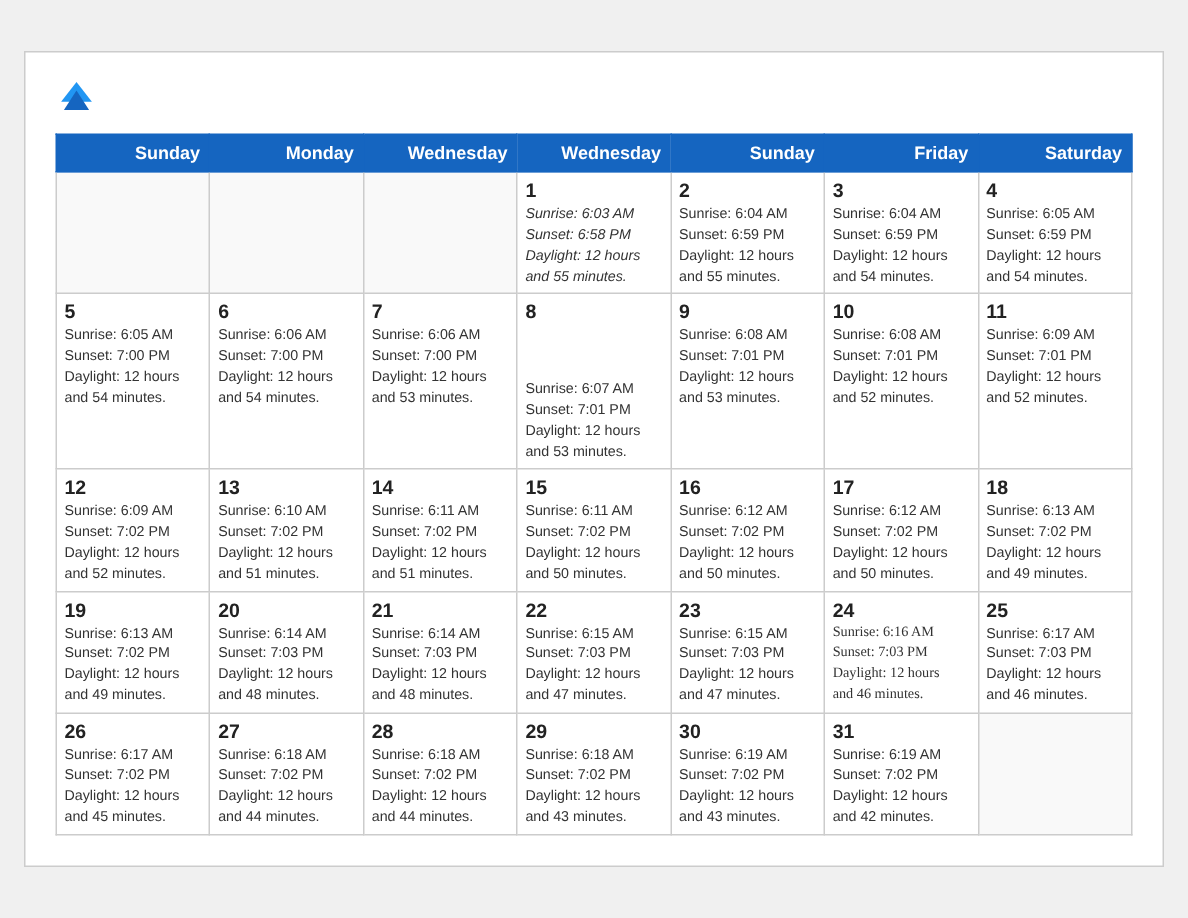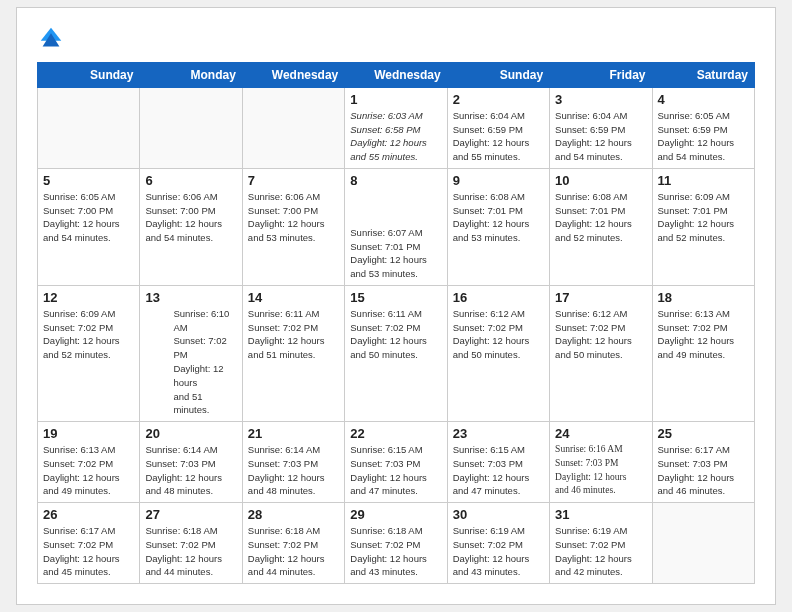--- a/index.html
+++ b/index.html
@@ -211,21 +211,21 @@
         <tr>
           <td>
             <div class="day-number">12</div>
             <div class="day-info" style="white-space: pre-line;">Sunrise: 6:09 AM
 Sunset: 7:02 PM
 Daylight: 12 hours
 and 52 minutes.</div>
           </td>
           <td>
             <div class="day-number">13</div>
-            <div class="day-info" style="white-space: pre-line; margin-left: 28px;">Sunrise: 6:10 AM
+            <div class="day-info" style="white-space: pre-line;">Sunrise: 6:10 AM
 Sunset: 7:02 PM
 Daylight: 12 hours
 and 51 minutes.</div>
           </td>
           <td>
             <div class="day-number">14</div>
             <div class="day-info" style="white-space: pre-line;">Sunrise: 6:11 AM
 Sunset: 7:02 PM
 Daylight: 12 hours
 and 51 minutes.</div>

